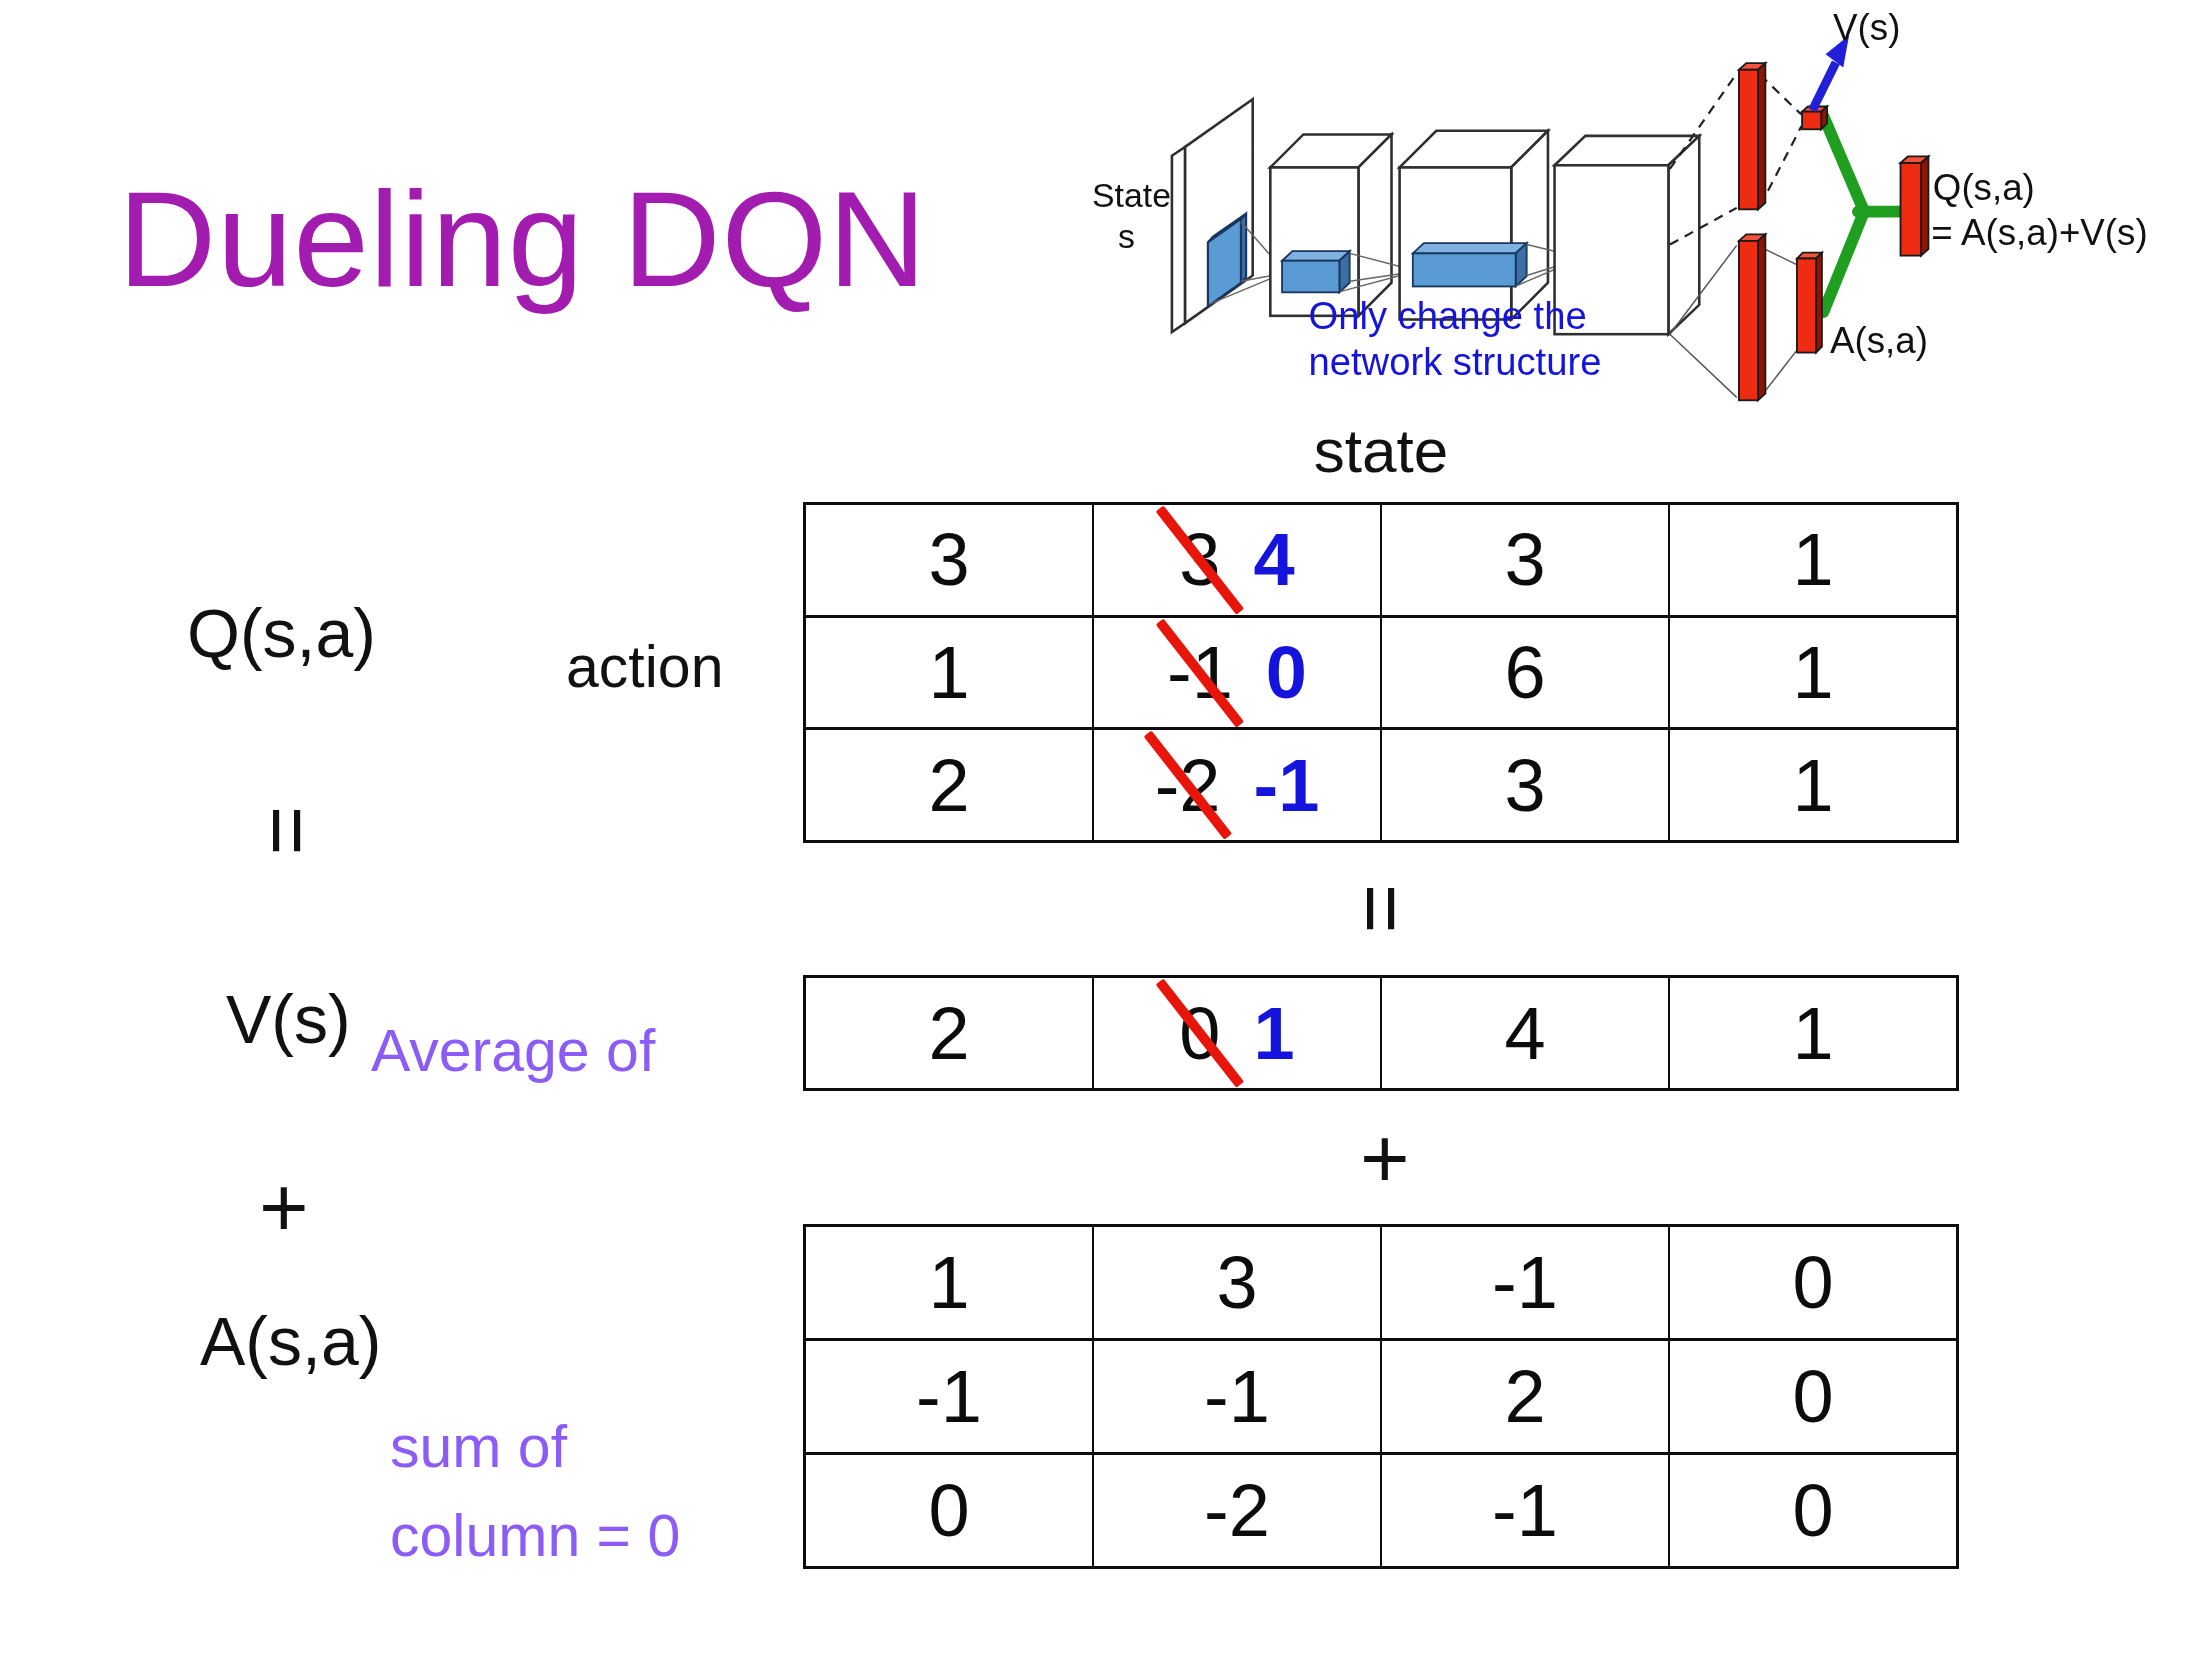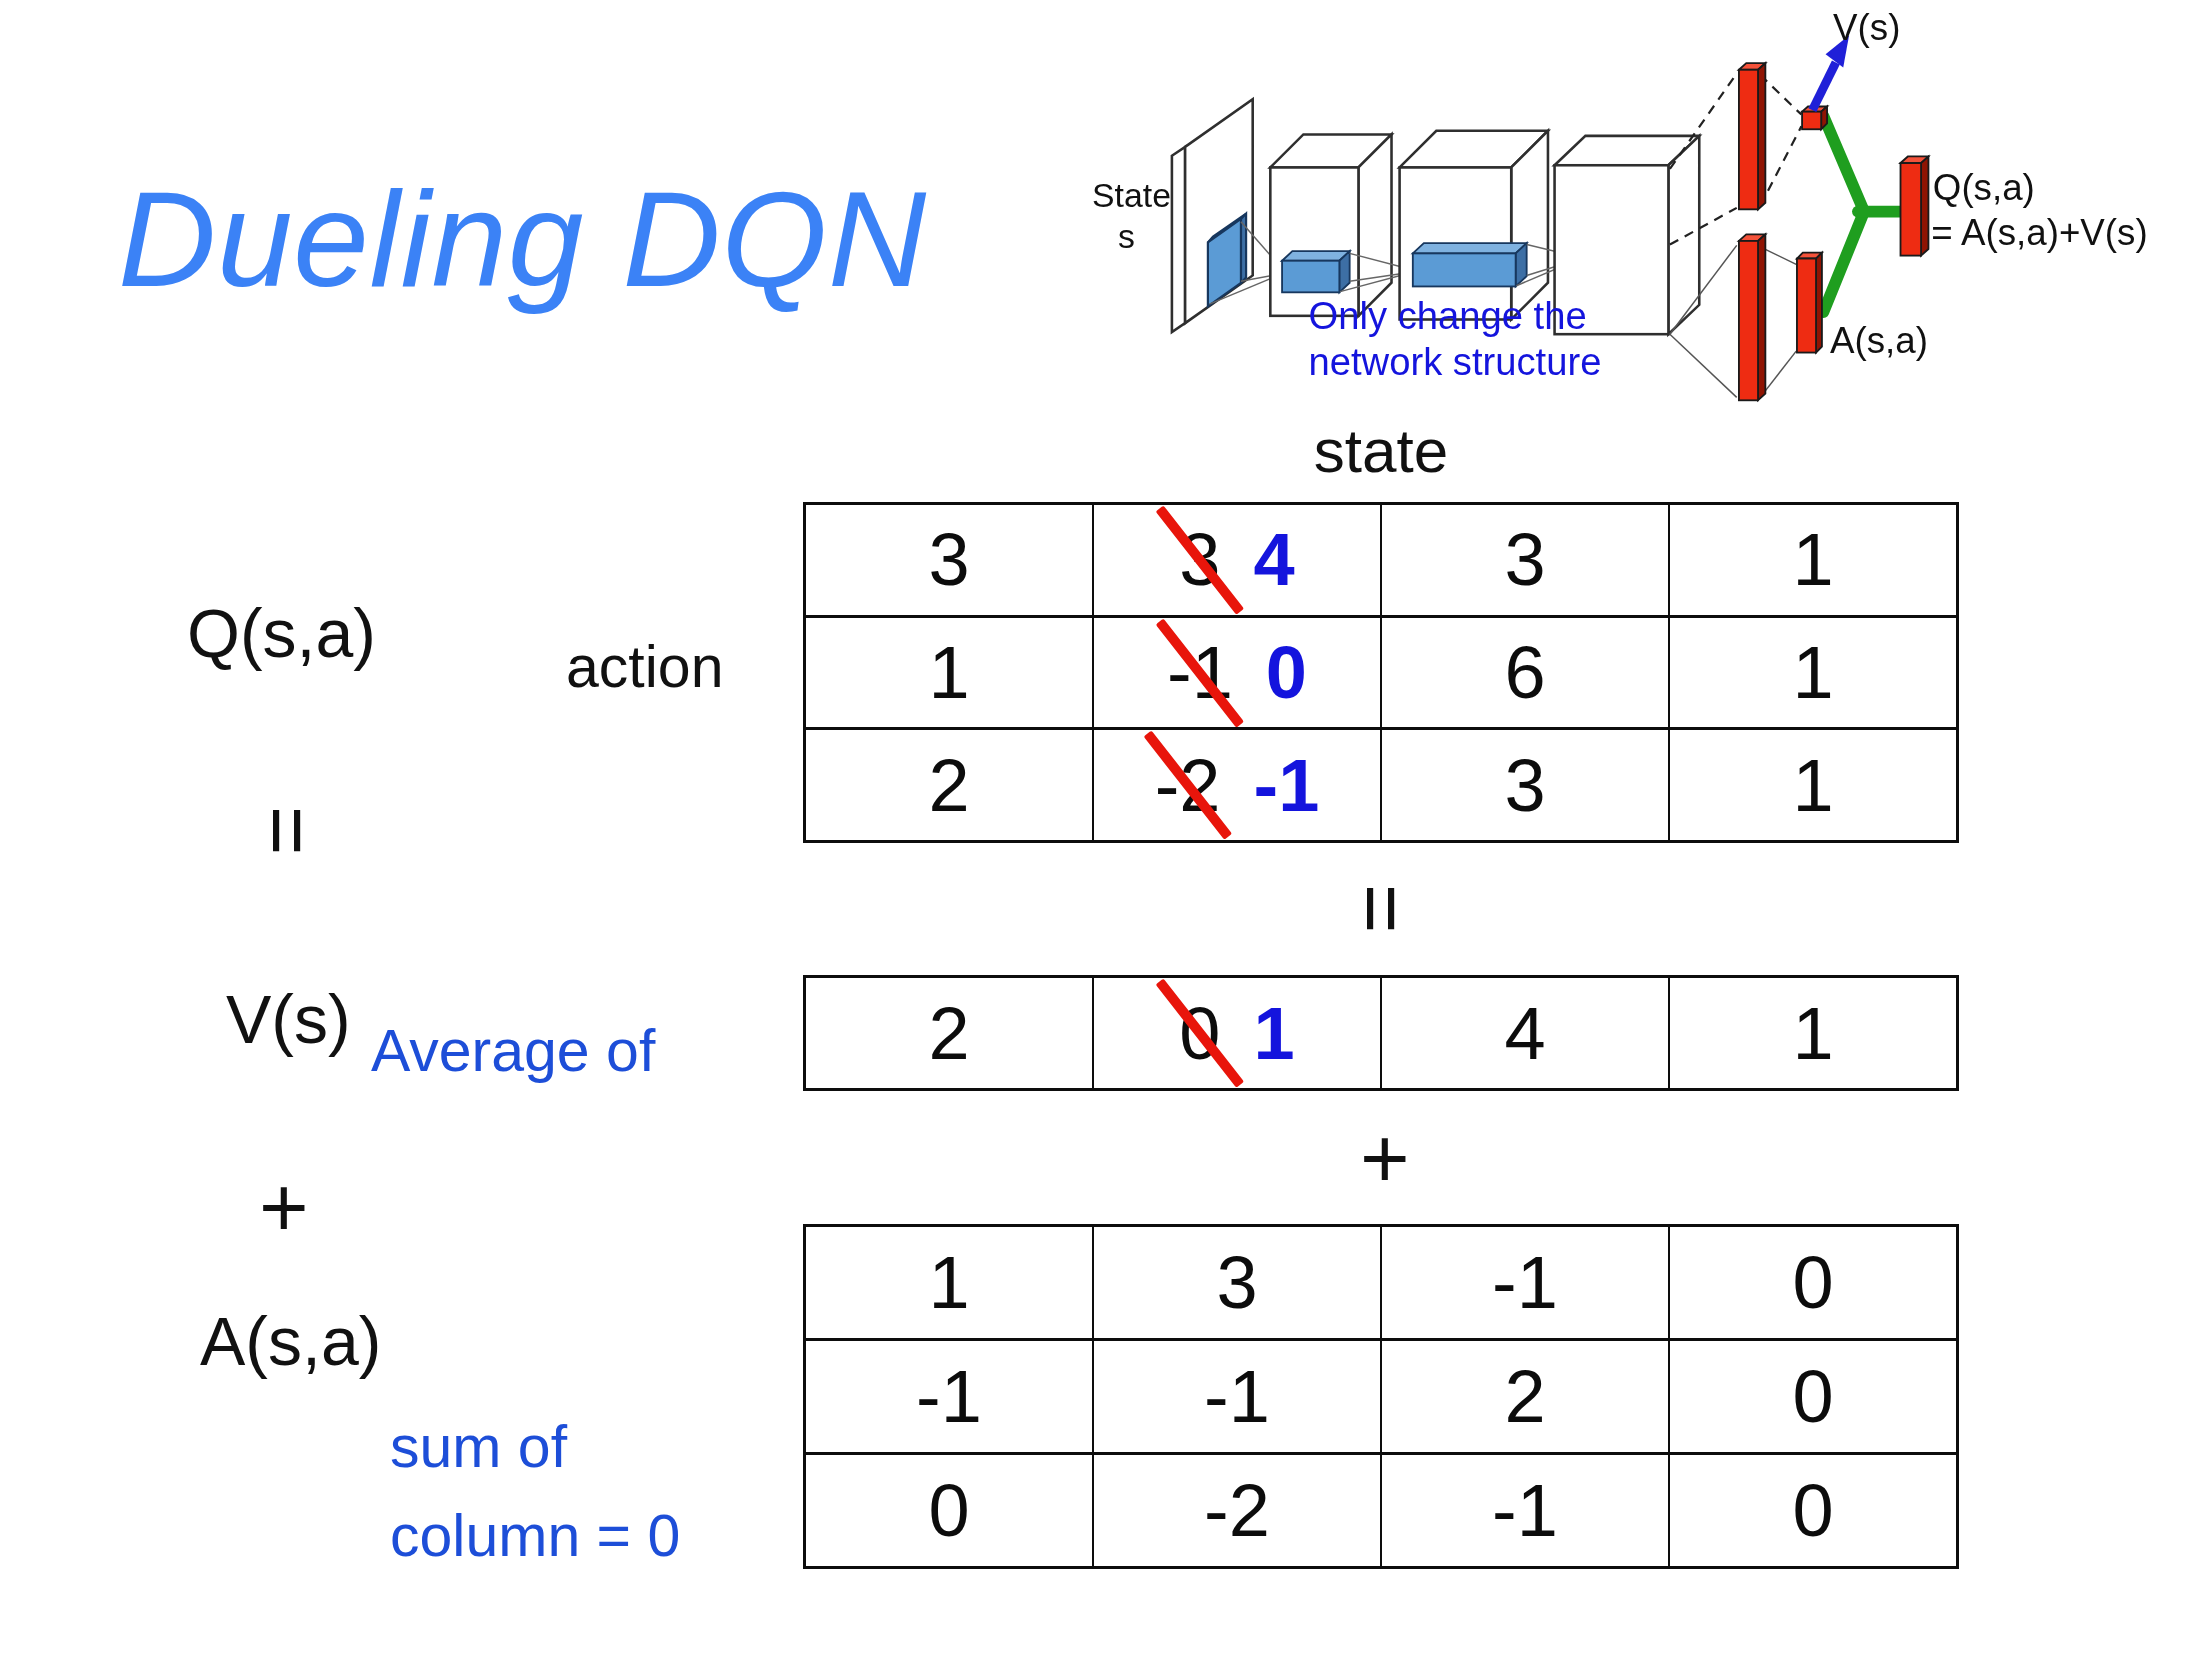--- a/index.html
+++ b/index.html
@@ -1,34 +1,34 @@
 <!DOCTYPE html>
 <html style="font-size:11.8px"><head>
 <meta charset="utf-8">
 <style>
   html,body{margin:0;padding:0;background:#ffffff;}
   .slide{
     position:relative; width:2205px; height:1654px; background:#ffffff;
     font-family:"Liberation Sans", sans-serif; color:#111; overflow:hidden;
   }
   .abs{position:absolute;}
-  #title{left:118px; top:171px; font-size:136px; line-height:1; color:#3b82f6; letter-spacing:0.7px; font-weight:400;font-style:italic;}
+  #title{left:118px; top:171px; font-size:136px; line-height:1; color:#a21caf; letter-spacing:0.7px; font-weight:400;}
 
   
   .biglabel{font-size:68px; line-height:1; color:#111;}
   #label-q{left:187px; top:599px;}
   #label-v{left:226px; top:985px;}
   #label-a{left:200px; top:1307px;}
   .op{font-size:85px; line-height:1; color:#111;}
   #eq-left{left:237px; top:788px; width:103px; text-align:center; transform:rotate(90deg);}
   #plus-left{left:259px; top:1165px;}
   #eq-mid{left:1331px; top:866px; width:103px; text-align:center; transform:rotate(90deg);}
   #plus-mid{left:1360px; top:1116px;}
 
-  .bluenote{color:#1d4ed8; font-size:59px; line-height:1.55;}
+  .bluenote{color:#8b5cf6; font-size:59px; line-height:1.55;}
   #note-avg{left:371px; top:1006px;}
   #note-sum{left:373px; top:1403px; line-height:1.5;margin-left:17px;}
 
   #label-state{left:803px; top:420px; width:1156px; text-align:center; font-size:62px; line-height:1;}
   #label-action{left:566px; top:638px; width:213px; font-size:59px; line-height:1;}
 
   
   .tbl{
     position:absolute; left:803px; width:1156px; box-sizing:border-box;
     border:3.7px solid #0d0d0d; background:#fff; display:flex; flex-direction:column;

